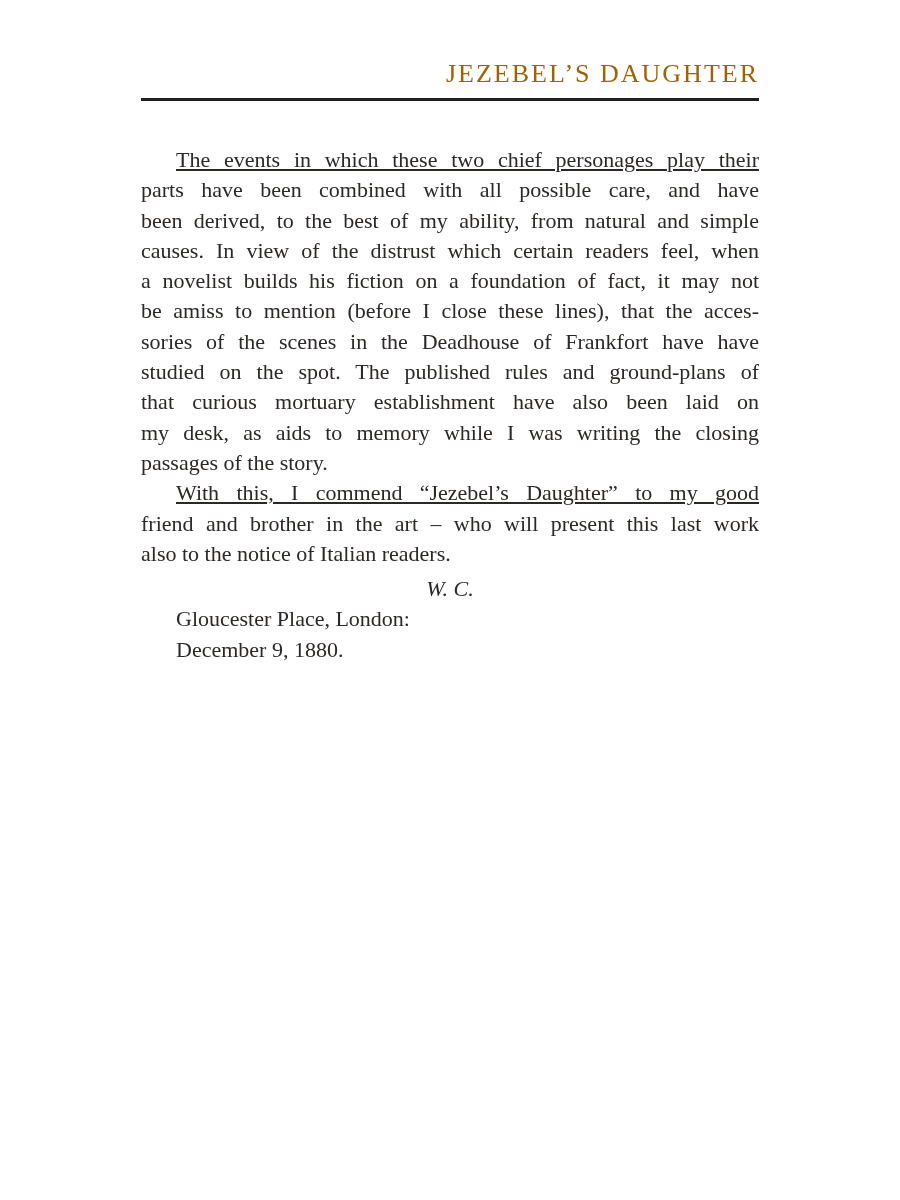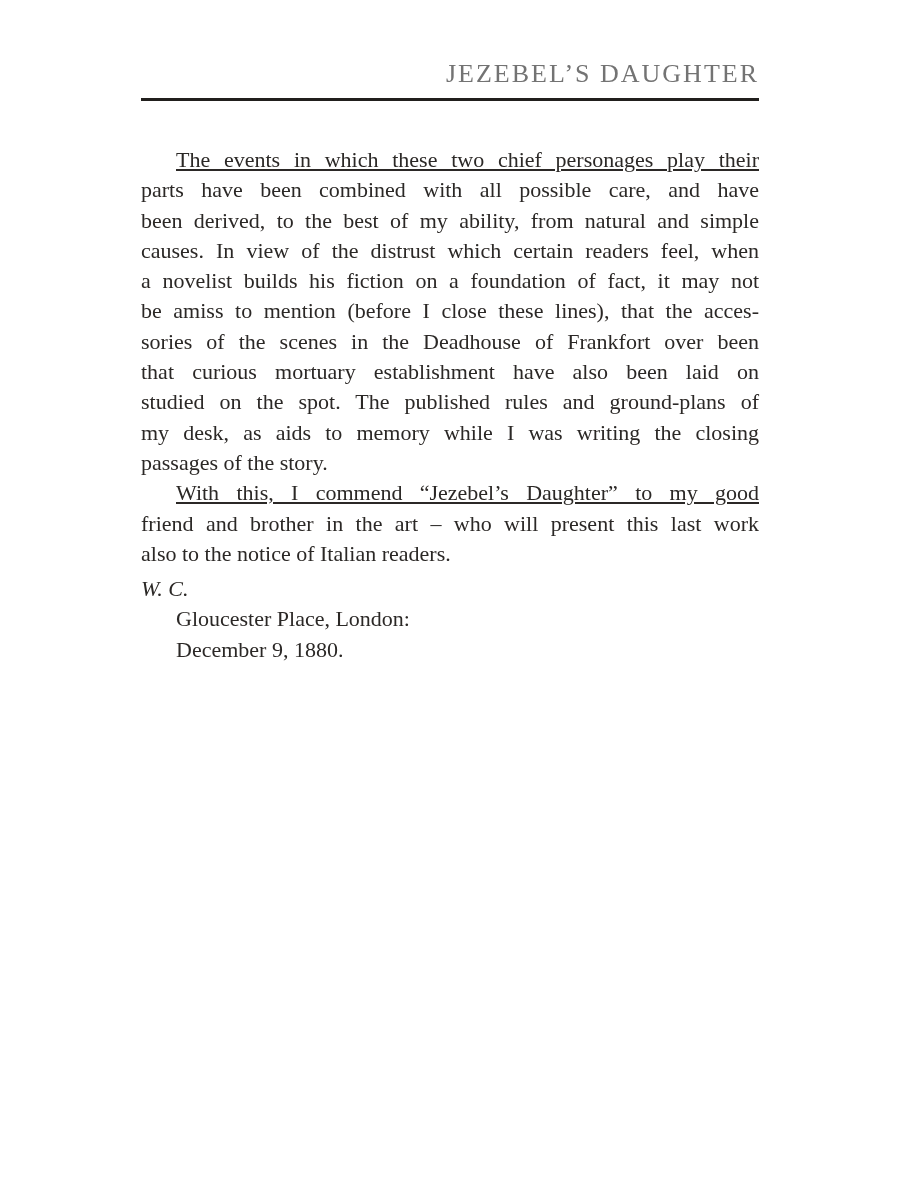--- a/index.html
+++ b/index.html
@@ -20,21 +20,21 @@
     left: 141px;
     top: 0;
     width: 618px;
   }
   .running-header {
     margin-top: 61px;
     text-align: right;
     font-size: 26px;
     line-height: 1;
     letter-spacing: 2px;
-    color: #737373;
+    color: #a16207;
     font-variant: small-caps;
   }
   .rule {
     height: 0;
     border-top: 3px solid #211f1d;
     margin-top: 11px;
   }
   .body-text {
     margin-top: 44px;
     font-size: 22px;
@@ -49,21 +49,21 @@
   .line.last {
     text-align: justify;
     text-align-last: left;
   }
   .line.indent {
     padding-left: 35px;
     text-decoration: underline;
   }
   .signature {
     margin-top: 5px;
-    text-align: left;
+    text-align: center;
     font-style: italic;
     font-size: 22px;
     line-height: 30.3px;
     color: #2b2826;
   }
   .address {
     padding-left: 35px;
     font-size: 22px;
     line-height: 30.3px;
     color: #2b2826;
@@ -77,23 +77,23 @@
     <div class="running-header">JEZEBEL’S DAUGHTER</div>
     <div class="rule"></div>
     <div class="body-text">
         <div class="para">
           <div class="line indent">The events in which these two chief personages play their</div>
           <div class="line">parts have been combined with all possible care, and have</div>
           <div class="line">been derived, to the best of my ability, from natural and simple</div>
           <div class="line">causes. In view of the distrust which certain readers feel, when</div>
           <div class="line">a novelist builds his fiction on a foundation of fact, it may not</div>
           <div class="line">be amiss to mention (before I close these lines), that the acces-</div>
-          <div class="line">sories of the scenes in the Deadhouse of Frankfort over been</div>
+          <div class="line">sories of the scenes in the Deadhouse of Frankfort have have</div>
+          <div class="line">studied on the spot. The published rules and ground-plans of</div>
           <div class="line">that curious mortuary establishment have also been laid on</div>
-          <div class="line">studied on the spot. The published rules and ground-plans of</div>
           <div class="line">my desk, as aids to memory while I was writing the closing</div>
           <div class="line last">passages of the story.</div>
         </div>
         <div class="para">
           <div class="line indent">With this, I commend “Jezebel’s Daughter” to my good</div>
           <div class="line">friend and brother in the art – who will present this last work</div>
           <div class="line last">also to the notice of Italian readers.</div>
         </div>
       </div>
     <div class="signature">W. C.</div>

